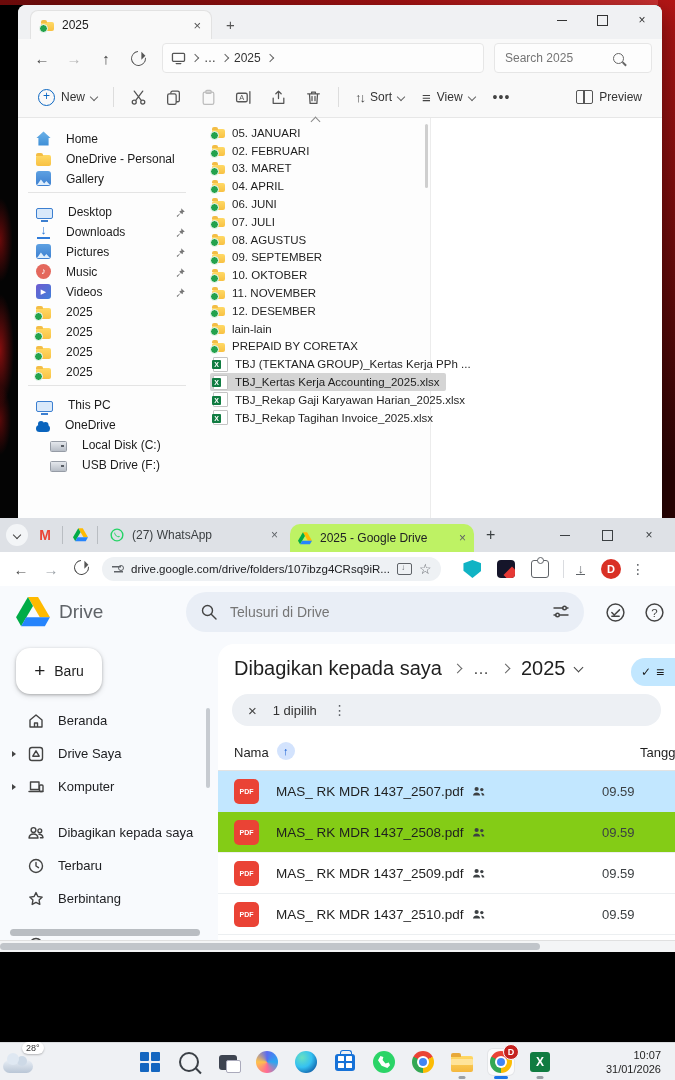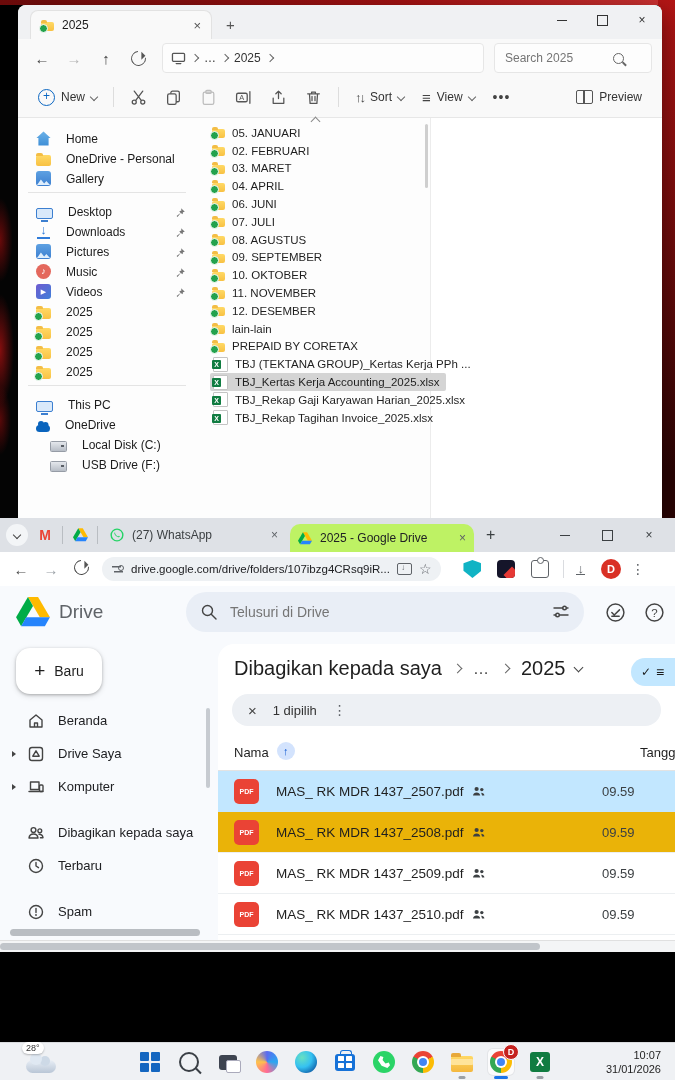--- a/index.html
+++ b/index.html
@@ -152,31 +152,31 @@
   .crumb-chev{width:6px;height:6px;border-right:1.6px solid #666;border-top:1.6px solid #666;transform:rotate(45deg)}
   .crumb-dd{width:6px;height:6px;border-right:1.6px solid #444;border-bottom:1.6px solid #444;transform:rotate(45deg);margin-left:2px;margin-top:-3px}
   .view-pill{position:absolute;right:-14px;top:14px;width:48px;height:28px;background:#c2e7ff;border-radius:14px;display:flex;align-items:center;gap:5px;padding-left:10px;font-size:12px;color:#1b1b1b}
   .sel-bar{margin:4px 14px 0 14px;height:32px;background:#edf0f4;border-radius:16px;display:flex;align-items:center;gap:16px;padding:0 16px;font-size:13px;color:#333}
   .sel-x{font-size:15px;color:#444}
   .d-thead{display:flex;align-items:flex-end;gap:8px;padding:16px 0 10px 16px;font-size:13px;color:#1f1f1f;border-bottom:1px solid #e3e3e3;position:relative}
   .sort-circle{width:18px;height:18px;border-radius:50%;background:#d3e3fd;color:#0b57d0;font-size:11px;display:flex;align-items:center;justify-content:center}
   .th-date{position:absolute;left:422px;white-space:nowrap}
   .d-row{display:flex;align-items:center;height:40px;padding-left:16px;position:relative;font-size:13.5px;color:#1f1f1f;border-bottom:1px solid #eceff1}
   .d-row.selected{background:#c2e7ff;border-bottom-color:#c2e7ff}
-  .d-row.hover{background:#eab308}
+  .d-row.hover{background:#84cc16}
   .pdf-ic{width:25px;height:25px;border-radius:5px;background:#ea4335;color:#fff;font-size:7px;font-weight:bold;display:flex;align-items:center;justify-content:center;margin-right:17px;flex:none}
   .d-row .fname{white-space:nowrap}
   .d-row .ppl{margin-left:8px}
   .d-row .ftime{position:absolute;left:384px;font-size:13px;color:#3c4043}
   .page-hscroll{position:absolute;left:0;bottom:0;width:675px;height:11px;background:#f4f5f6;border-top:1px solid #e0e0e0}
   .page-hscroll .thumb{position:absolute;left:0;top:2px;width:540px;height:7px;background:#c1c5ca;border-radius:4px}
 
   
   .taskbar{left:0;top:1042px;width:675px;height:38px;background:#eff1f4;border-top:1px solid #d9dbde;display:flex;align-items:center}
-  .weather{display:flex;align-items:flex-end;padding-left:26px;width:120px;position:relative}
+  .weather{display:flex;align-items:flex-end;padding-left:3px;width:120px;position:relative}
   .wcloud{width:30px;height:13px;background:linear-gradient(#e8eef5,#b9c6d6);border-radius:8px;position:relative;margin-top:8px}
   .wcloud::before{content:"";position:absolute;left:4px;top:-7px;width:12px;height:12px;border-radius:50%;background:#dfe8f2;box-shadow:9px 2px 0 -1px #cdd9e6}
   .wtemp{position:absolute;left:22px;top:-10px;background:#fff;border-radius:7px;font-size:9px;color:#333;padding:1px 4px;box-shadow:0 1px 2px rgba(0,0,0,.25)}
   .tb-icons{position:absolute;left:137px;display:flex;align-items:center;gap:13px;height:38px}
   .tbi{width:26px;height:26px;display:flex;align-items:center;justify-content:center;position:relative}
   .tbi .run{position:absolute;bottom:-4px;left:50%;transform:translateX(-50%);width:7px;height:3px;border-radius:2px;background:#9aa0a6}
   .tbi.active{background:#fbfbfc;border-radius:5px;box-shadow:0 0 0 1px #e3e5e8}
   .tbi.active .run{background:#1a73e8;width:14px}
   .win-start{width:20px;height:20px;display:grid;grid-template-columns:9px 9px;grid-template-rows:9px 9px;gap:2px}
   .win-start span{background:#1466c0;border-radius:1px}
@@ -665,20 +665,26 @@
           </svg>
         <span>Dibagikan kepada saya</span>
       </div>
       <div class="ds-item">
         <svg width="18" height="18" viewBox="0 0 18 18">
             <circle cx="9" cy="9" r="6.5" class="d-ol"></circle>
             <path d="M9 5.5V9l2.5 1.7" class="d-ol"></path>
           </svg>
         <span>Terbaru</span>
       </div>
+      <div class="ds-item">
+        <svg width="18" height="18" viewBox="0 0 18 18">
+            <path d="M9 2.6l1.9 3.9 4.3.6-3.1 3 .7 4.3L9 12.4l-3.8 2 .7-4.3-3.1-3 4.3-.6z" class="d-ol"></path>
+          </svg>
+        <span>Berbintang</span>
+      </div>
       <div class="ds-gap"></div>
       <div class="ds-item">
         <svg width="18" height="18" viewBox="0 0 18 18">
             <circle cx="9" cy="9" r="6.5" class="d-ol"></circle>
             <path d="M9 5.5v4" class="d-ol"></path>
             <circle cx="9" cy="12" r=".9" fill="#444"></circle>
           </svg>
         <span>Spam</span>
       </div>
       <div class="ds-vscroll"></div>

